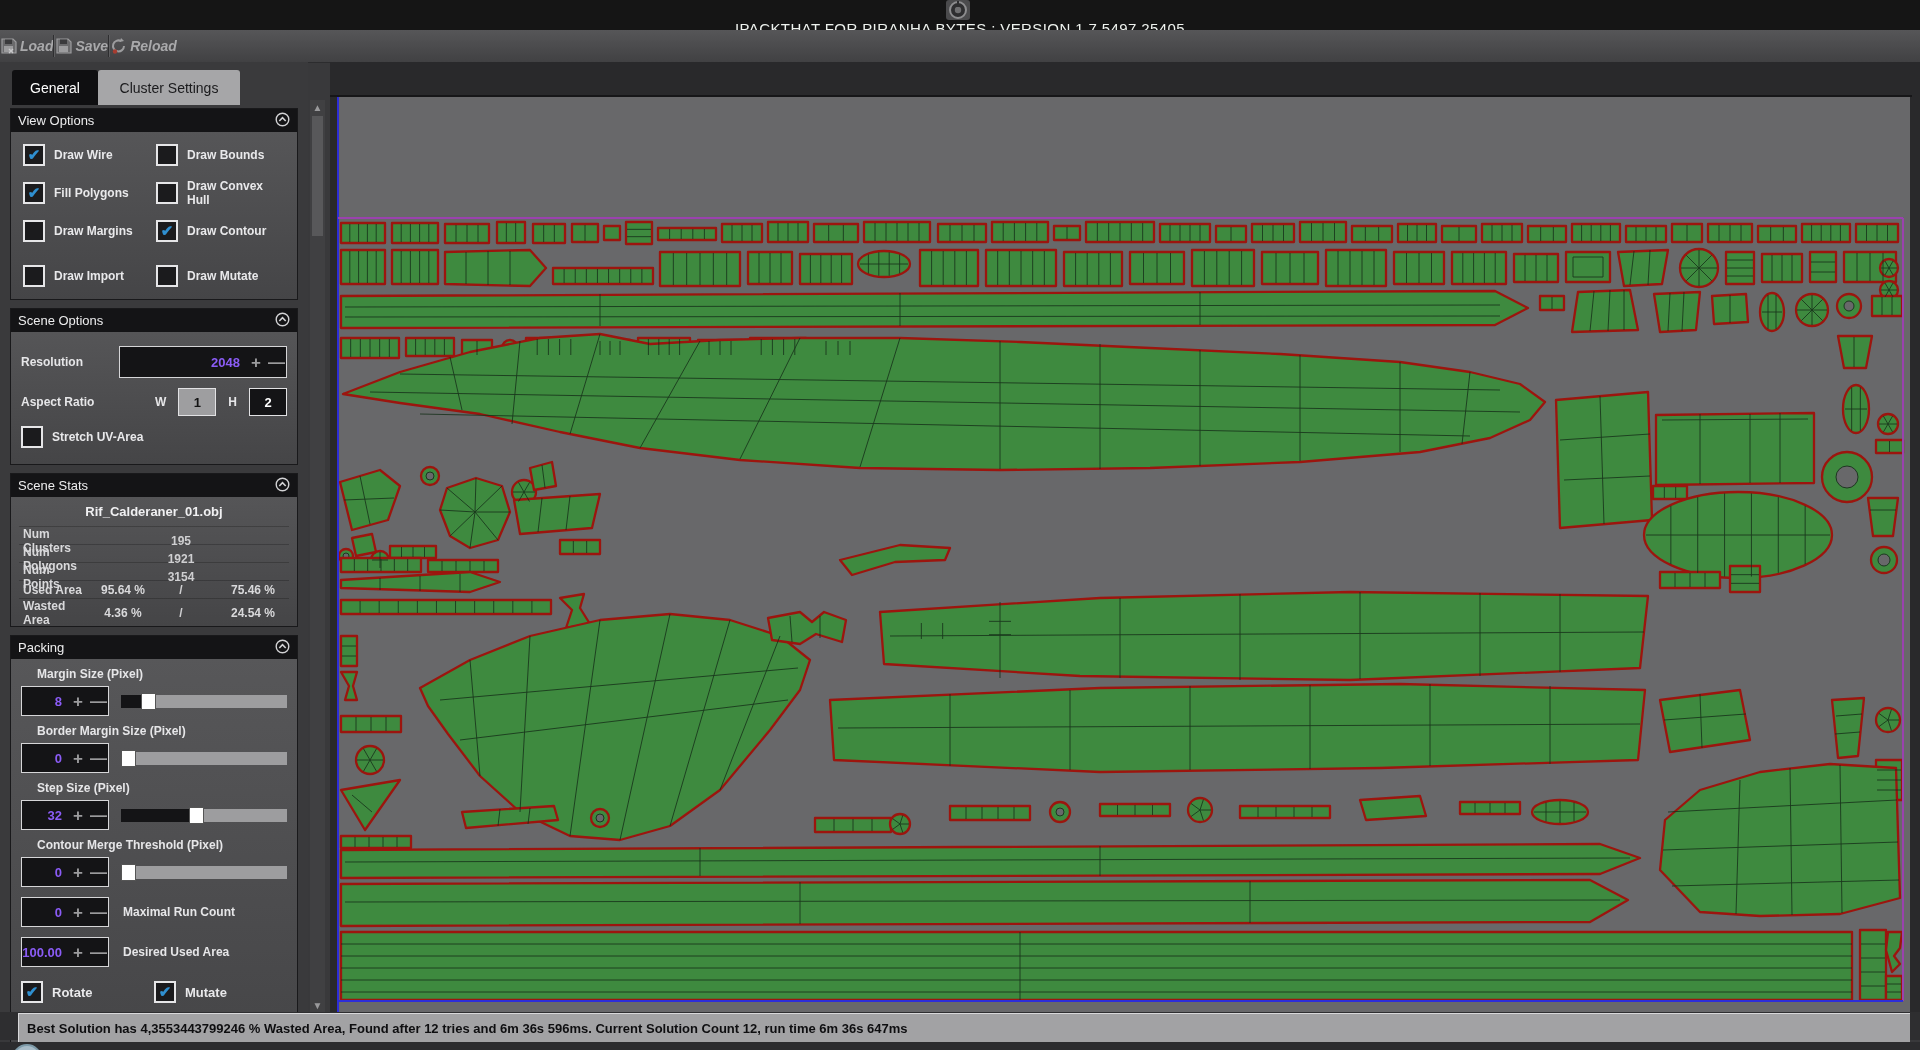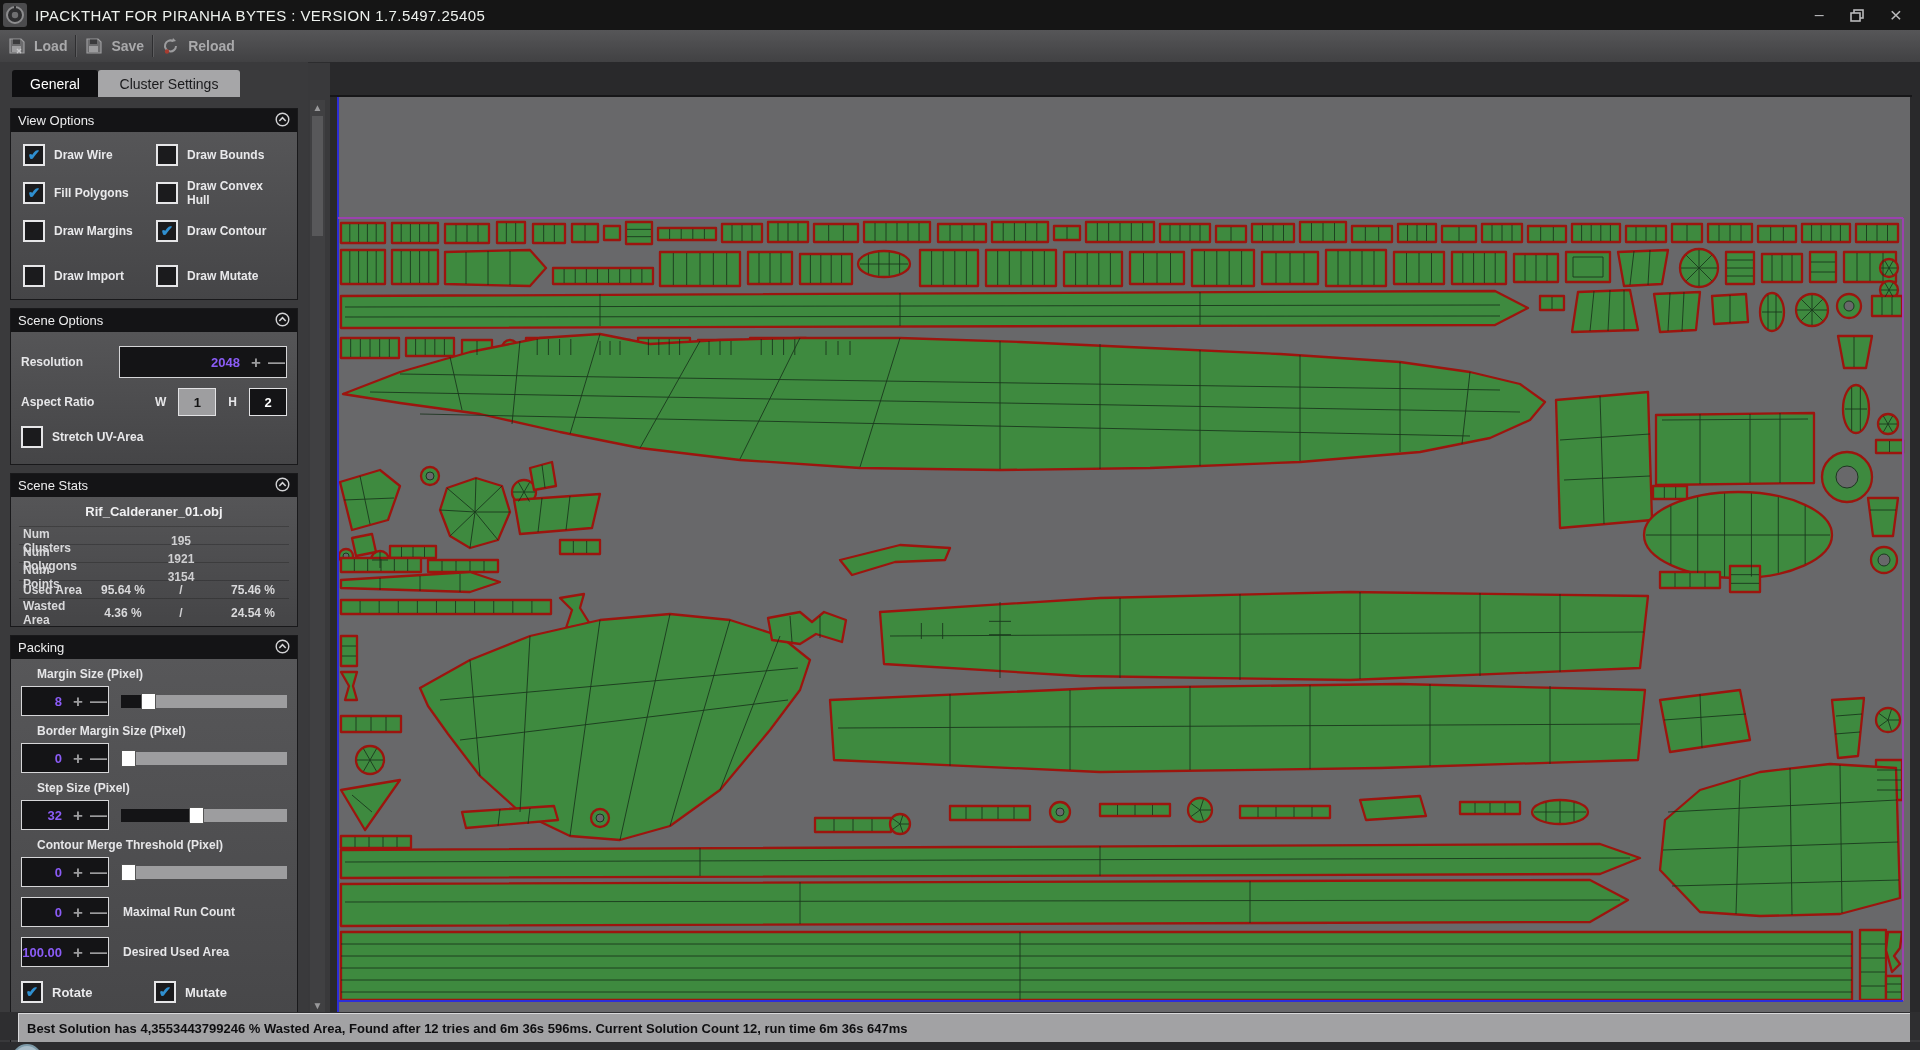--- a/index.html
+++ b/index.html
@@ -1,40 +1,40 @@
 <!DOCTYPE html>
 <html><head>
 <meta charset="utf-8">
 <style>
   html,body{margin:0;padding:0;background:#2a2a2c;font-family:"Liberation Sans",sans-serif;
     -webkit-font-smoothing:antialiased;}
   #app{position:relative;width:1920px;height:1050px;overflow:hidden;background:#39393b;}
 
   
   .titlebar{position:absolute;left:0;top:0;width:1920px;height:30px;background:#151515;
-    display:flex;align-items:center;color:#f2f2f2;}
+    display:flex;align-items:center;color:#f2f2f2;flex-direction:column;}
   .appicon{width:24px;height:24px;margin:0 8px 0 3px;border-radius:3px;background:#4b4b4d;
     display:flex;align-items:center;justify-content:center;}
   .title-text{font-size:15px;letter-spacing:.4px;color:#eef2ee;}
   .win-btns{margin-left:auto;display:flex;align-items:center;gap:26px;padding-right:18px;color:#b9b9bb;}
   .win-btn{cursor:default;font-size:16px;line-height:16px;}
   .win-btn svg{display:block;}
 
   
   .toolbar{position:absolute;left:0;top:30px;width:1920px;height:32px;
     background:linear-gradient(#565658,#414143);display:flex;align-items:center;
     border-bottom:1px solid #2c2c2e;}
-  .tb-item{display:flex;align-items:center;gap:8px;padding:0 8px;color:#a9a9ab;
-    font-size:14px;font-weight:bold;}
+  .tb-item{display:flex;align-items:center;gap:2px;padding:0 0;color:#a9a9ab;
+    font-size:14px;font-weight:bold;font-style:italic;}
   .tb-sep{width:2px;height:22px;background:linear-gradient(90deg,#2e2e30 50%,#5d5d5f 50%);}
 
   
   .sidebar{position:absolute;left:0;top:62px;width:308px;height:950px;background:#3a3a3c;}
   .tabs{position:absolute;left:12px;top:8px;display:flex;}
-  .tab{height:27px;display:flex;align-items:center;justify-content:center;font-size:14px;
+  .tab{height:35px;display:flex;align-items:center;justify-content:center;font-size:14px;
     border-radius:3px 3px 0 0;}
   .tab.active{width:86px;background:#0f0f11;color:#fff;}
   .tab.inactive{width:142px;background:#a6a6a8;color:#1a1a1c;}
   .sections{position:absolute;left:10px;top:38px;width:288px;}
   .section{border:1px solid #19191b;background:linear-gradient(#58585a,#454547);margin-bottom:7px;margin-top:8px;}
   .sec-head{height:23px;background:#141416;color:#ededee;font-size:13px;display:flex;
     align-items:center;padding:0 7px;}
   .sec-head .chev{margin-left:auto;}
   .sec-body{padding:8px 8px 10px 8px;}
 

